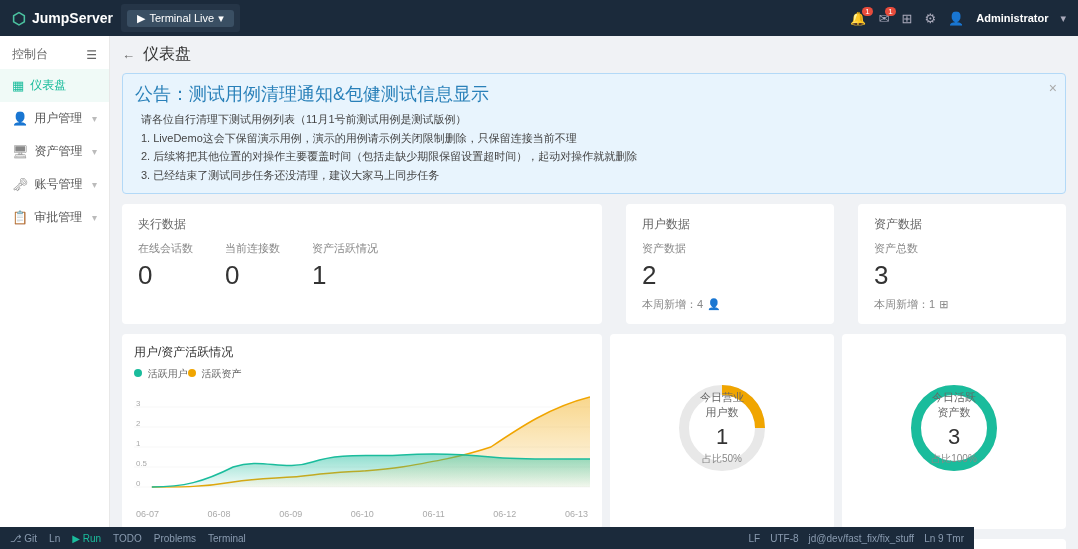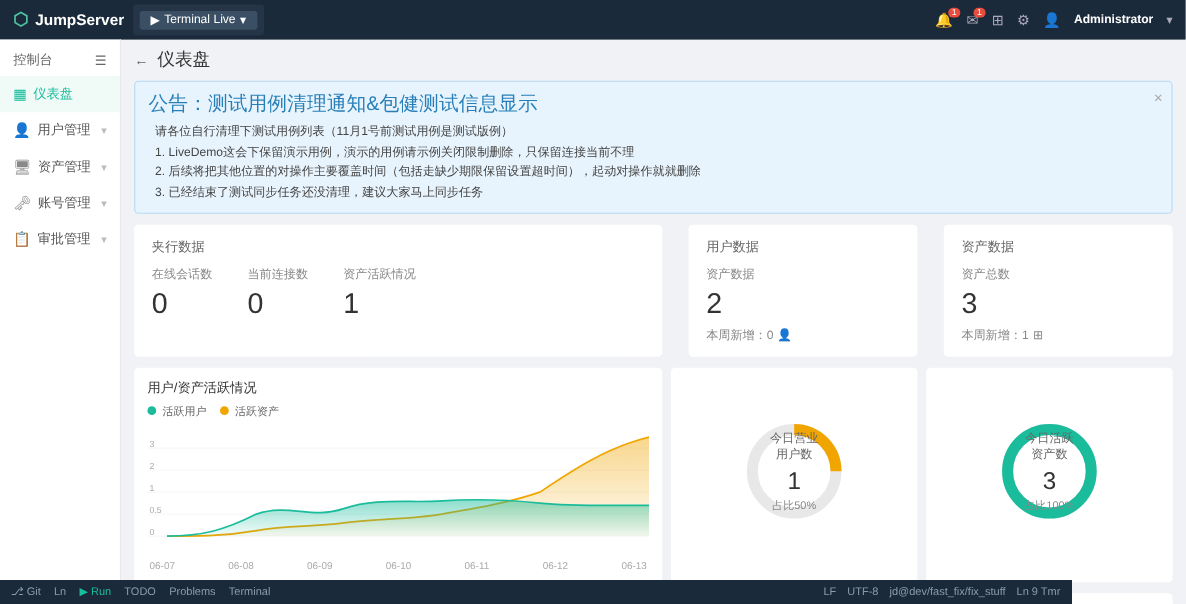--- a/index.html
+++ b/index.html
@@ -51,21 +51,21 @@
     .stat-card-title { font-size: 12px; color: #666; margin-bottom: 8px; font-weight: 500; }
     .stat-cols { display: flex; gap: 32px; }
     .stat-col label { font-size: 11px; color: #888; display: block; margin-bottom: 4px; }
     .stat-col .stat-num { font-size: 26px; font-weight: 300; color: #333; }
     .stat-footer { margin-top: 6px; font-size: 11px; color: #888; display: flex; align-items: center; gap: 4px; }
 
     
     .middle-grid { display: grid; grid-template-columns: 480px 1fr 1fr; gap: 8px; margin-bottom: 10px; }
     .chart-card { background: #fff; border-radius: 4px; padding: 10px 12px; }
     .chart-title { font-size: 12px; font-weight: 500; color: #333; margin-bottom: 6px; }
-    .chart-legend { display: flex; gap: 12px; font-size: 10px; color: #666; margin-bottom: 6px; }
+    .chart-legend { display: flex; font-size: 10px; color: #666; margin-bottom: 6px; }
     .legend-dot { width: 8px; height: 8px; border-radius: 50%; display: inline-block; margin-right: 3px; }
     .chart-area { position: relative; height: 120px; }
     svg.chart-svg { width: 100%; height: 100%; }
 
     
     .donut-card { background: #fff; border-radius: 4px; padding: 10px 12px; display: flex; flex-direction: column; align-items: center; justify-content: center; }
     .donut-label { font-size: 11px; color: #666; margin-bottom: 4px; text-align: center; }
     .donut-num { font-size: 22px; font-weight: 400; color: #333; text-align: center; }
     .donut-sub { font-size: 10px; color: #888; text-align: center; margin-top: 2px; }
     .donut-wrap { position: relative; width: 100px; height: 100px; margin: 0 auto 6px; }
@@ -191,21 +191,21 @@
 
       <div class="stat-card">
         <div class="stat-card-title">用户数据</div>
         <div class="stat-cols">
           <div class="stat-col">
             <label>资产数据</label>
             <div class="stat-num">2</div>
           </div>
         </div>
         <div class="stat-footer">
-          <span>本周新增：0</span>
+          <span>本周新增：4</span>
           <span>👤</span>
         </div>
       </div>
 
       <div class="stat-card">
         <div class="stat-card-title">资产数据</div>
         <div class="stat-cols">
           <div class="stat-col">
             <label>资产总数</label>
             <div class="stat-num">3</div>

